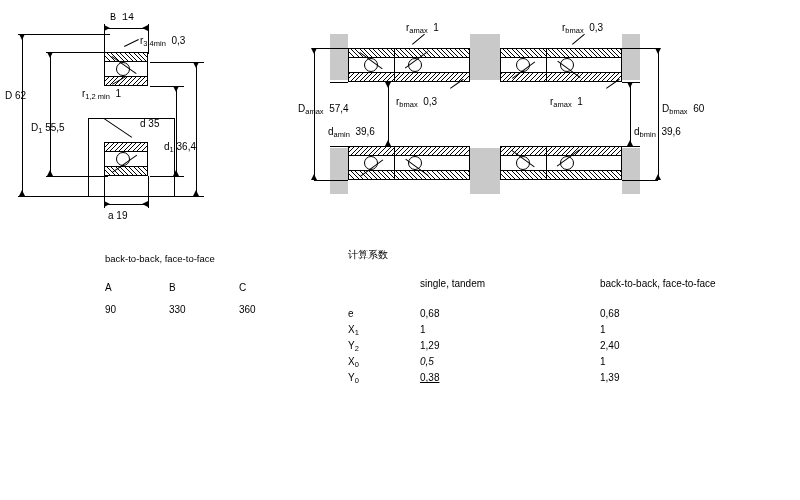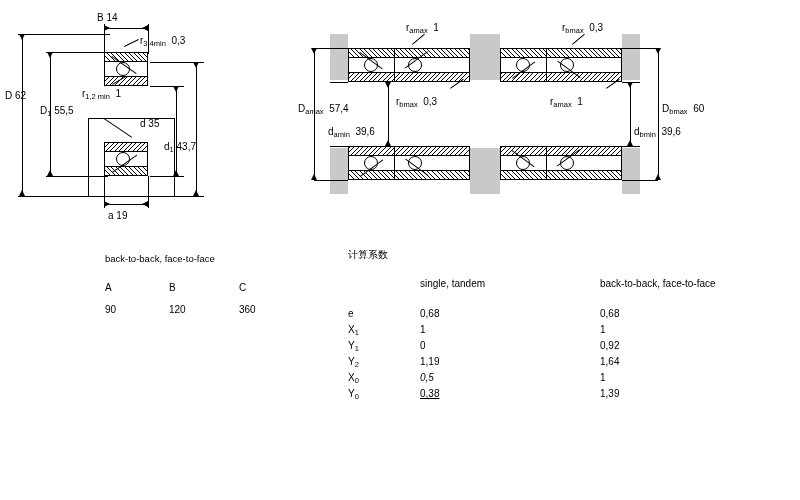--- a/index.html
+++ b/index.html
@@ -108,21 +108,21 @@
     <div class="vline" style="position:absolute;left:88px;top:118px;height:78px;"></div>
     <div class="vline" style="position:absolute;left:174px;top:118px;height:78px;"></div>
 
     <div class="abs" style="left:104px;top:118px;width:34px;height:0;border-top:1px solid #000;transform:rotate(34deg);transform-origin:left top;"></div>
 
     <div class="vline" style="position:absolute;left:104px;top:24px;height:30px;"></div>
     <div class="vline" style="position:absolute;left:148px;top:24px;height:30px;"></div>
     <div class="hline" style="position:absolute;left:104px;top:28px;width:44px;"></div>
     <div class="ar ar-r" style="left:104px;top:25px;"></div>
     <div class="ar ar-l" style="left:142px;top:25px;"></div>
-    <div class="abs lbl" style="left:97px;top:12px;">
+    <div class="abs lbl" style="left:110px;top:12px;font-family:Liberation Mono, monospace;">
       <span>B</span>&nbsp;<span>14</span>
     </div>
 
     <div class="abs" style="left:124px;top:46px;width:16px;height:0;border-top:1px solid #000;transform:rotate(-26deg);transform-origin:left top;"></div>
     <div class="abs lbl" style="left:140px;top:35px;">
       <span>r</span><span class="sub">3,4min</span>&nbsp;&nbsp;<span>0,3</span>
     </div>
 
     <div class="abs" style="left:112px;top:84px;width:16px;height:0;border-top:1px solid #000;transform:rotate(-30deg);transform-origin:left top;"></div>
     <div class="abs lbl" style="left:82px;top:88px;">
@@ -136,40 +136,40 @@
     <div class="ar ar-u" style="left:19px;top:190px;"></div>
     <div class="abs lbl" style="left:5px;top:90px;">
       <span>D</span>&nbsp;<span>62</span>
     </div>
 
     <div class="hline" style="position:absolute;left:46px;top:52px;width:62px;"></div>
     <div class="hline" style="position:absolute;left:46px;top:176px;width:62px;"></div>
     <div class="vline" style="position:absolute;left:50px;top:52px;height:124px;"></div>
     <div class="ar ar-d" style="left:47px;top:52px;"></div>
     <div class="ar ar-u" style="left:47px;top:170px;"></div>
-    <div class="abs lbl" style="left:31px;top:105px;margin-left:9px;">
+    <div class="abs lbl" style="left:31px;top:122px;">
       <span>D</span><span class="sub">1</span>&nbsp;<span>55,5</span>
     </div>
 
     <div class="hline" style="position:absolute;left:150px;top:62px;width:54px;"></div>
     <div class="hline" style="position:absolute;left:150px;top:196px;width:54px;"></div>
     <div class="vline" style="position:absolute;left:196px;top:62px;height:134px;"></div>
     <div class="ar ar-d" style="left:193px;top:62px;"></div>
     <div class="ar ar-u" style="left:193px;top:190px;"></div>
     <div class="abs lbl" style="left:140px;top:118px;">
       <span>d</span>&nbsp;<span>35</span>
     </div>
 
     <div class="hline" style="position:absolute;left:150px;top:86px;width:34px;"></div>
     <div class="hline" style="position:absolute;left:150px;top:176px;width:34px;"></div>
     <div class="vline" style="position:absolute;left:176px;top:86px;height:90px;"></div>
     <div class="ar ar-d" style="left:173px;top:86px;"></div>
     <div class="ar ar-u" style="left:173px;top:170px;"></div>
     <div class="abs lbl" style="left:164px;top:141px;">
-      <span>d</span><span class="sub">1</span>&nbsp;<span>43,7</span>
+      <span>d</span><span class="sub">1</span>&nbsp;<span>36,4</span>
     </div>
 
     <div class="vline" style="position:absolute;left:104px;top:176px;height:32px;"></div>
     <div class="vline" style="position:absolute;left:148px;top:176px;height:32px;"></div>
     <div class="hline" style="position:absolute;left:104px;top:204px;width:44px;"></div>
     <div class="ar ar-r" style="left:104px;top:201px;"></div>
     <div class="ar ar-l" style="left:142px;top:201px;"></div>
     <div class="abs lbl" style="left:108px;top:210px;">
       <span>a</span>&nbsp;<span>19</span>
     </div>
@@ -285,21 +285,21 @@
     </div>
   </div>
 
   <div class="abs" style="left:105px;top:250px;width:230px;">
     <div class="tbl-sub" style="margin-top:3px;">back-to-back, face-to-face</div>
     <div style="position:relative;height:60px;margin-top:18px;">
       <div class="abs cell" style="left:0;top:0;">A</div>
       <div class="abs cell" style="left:64px;top:0;">B</div>
       <div class="abs cell" style="left:134px;top:0;">C</div>
       <div class="abs cell" style="left:0;top:22px;">90</div>
-      <div class="abs cell" style="left:64px;top:22px;">120</div>
+      <div class="abs cell" style="left:64px;top:22px;">330</div>
       <div class="abs cell" style="left:134px;top:22px;">360</div>
     </div>
   </div>
 
   <div class="abs" style="left:348px;top:248px;width:440px;">
     <div class="tbl-title">计算系数</div>
 
     <div style="position:relative;height:30px;margin-top:16px;">
       <div class="abs cell" style="left:72px;top:0;">single, tandem</div>
       <div class="abs cell" style="left:252px;top:0;">back-to-back, face-to-face</div>
@@ -316,35 +316,28 @@
       </div>
 
       <div style="position:relative;height:16px;">
         <div class="abs lbl" style="left:0;top:0;">
           <span>X</span><span class="sub">1</span>
         </div>
         <div class="abs cell" style="left:72px;top:0;">1</div>
         <div class="abs cell" style="left:252px;top:0;">1</div>
       </div>
 
-      <div style="position:relative;height:16px;">
-        <div class="abs lbl" style="left:0;top:0;">
-          <span>Y</span><span class="sub">1</span>
-        </div>
-        <div class="abs cell" style="left:72px;top:0;">0</div>
-        <div class="abs cell" style="left:252px;top:0;">0,92</div>
-      </div>
 
 
       <div style="position:relative;height:16px;">
         <div class="abs lbl" style="left:0;top:0;">
           <span>Y</span><span class="sub">2</span>
         </div>
-        <div class="abs cell" style="left:72px;top:0;">1,19</div>
-        <div class="abs cell" style="left:252px;top:0;">1,64</div>
+        <div class="abs cell" style="left:72px;top:0;">1,29</div>
+        <div class="abs cell" style="left:252px;top:0;">2,40</div>
       </div>
 
       <div style="position:relative;height:16px;">
         <div class="abs lbl" style="left:0;top:0;">
           <span>X</span><span class="sub">0</span>
         </div>
         <div class="abs cell" style="left:72px;top:0;font-style:italic;">0,5</div>
         <div class="abs cell" style="left:252px;top:0;">1</div>
       </div>
 

